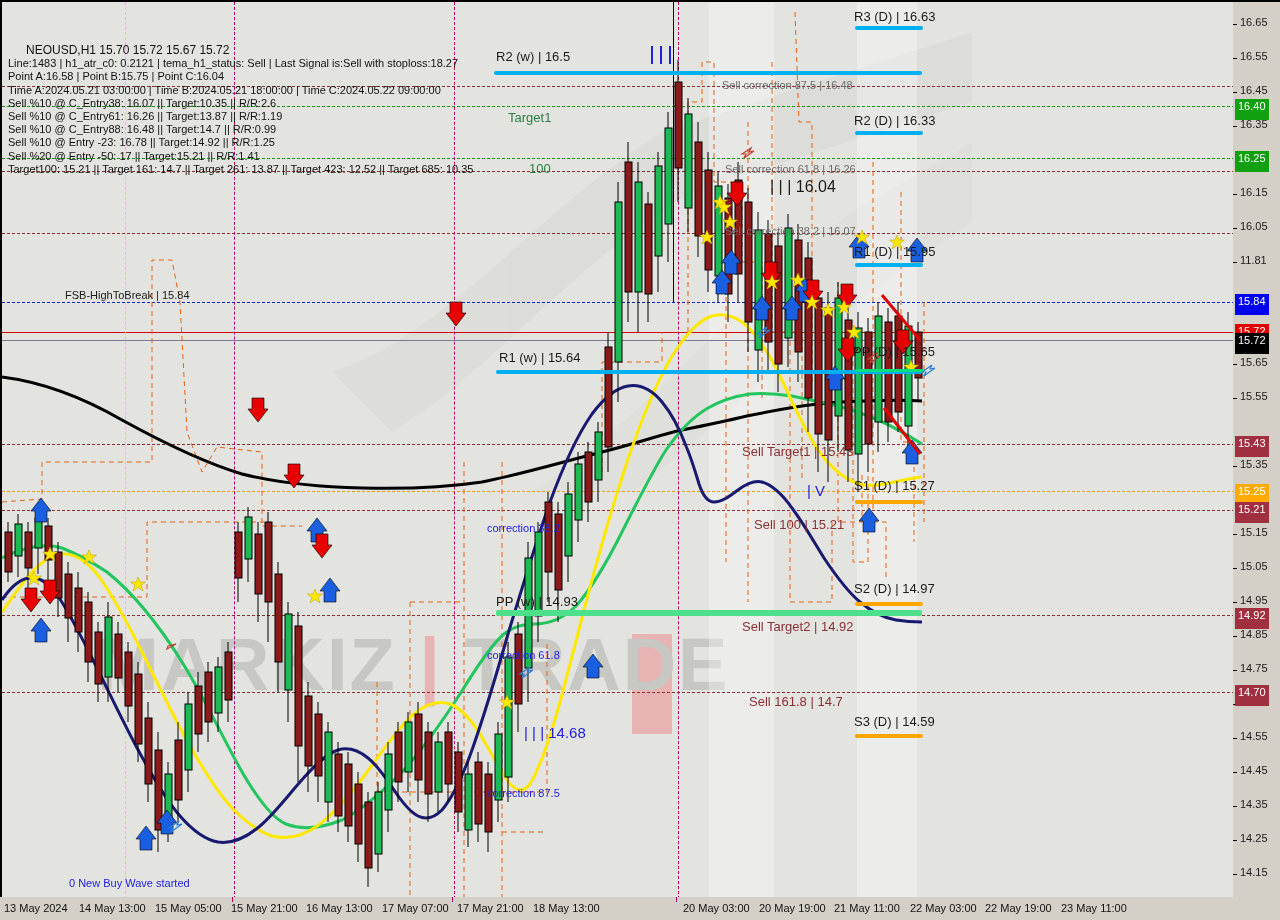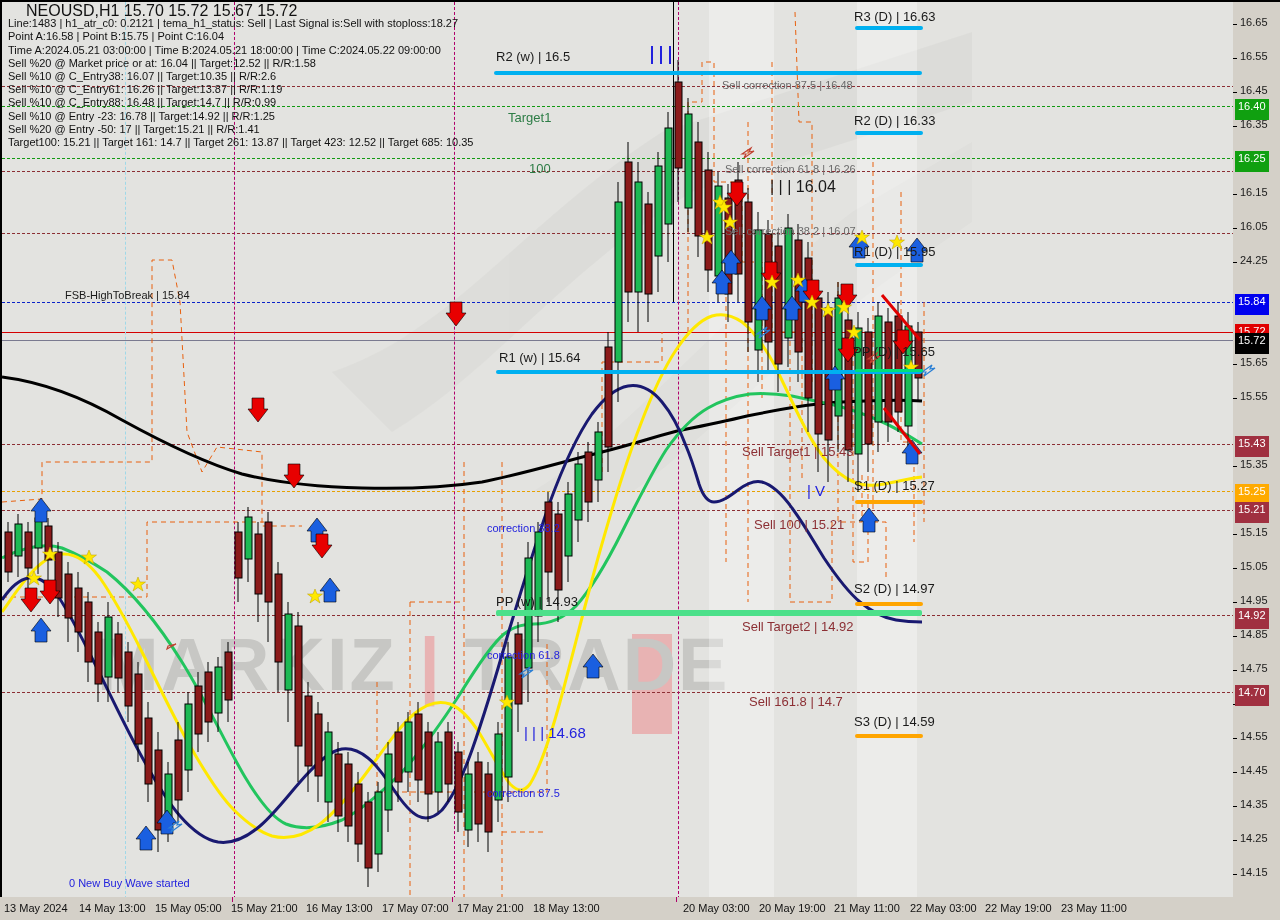--- a/index.html
+++ b/index.html
@@ -39,21 +39,21 @@
   .lab{position:absolute;font-size:11px;white-space:nowrap;font-family:"Liberation Sans",sans-serif;}
   .lab.big{font-size:13px;}
   .pivbar{position:absolute;height:4px;border-radius:2px;}
   .pivbar.thin{height:3px;}
   svg{display:block;overflow:visible;}
 
   
   #hdr{position:absolute;left:6px;top:2px;z-index:40;}
   #hdr .l{font-size:11px;color:#111;line-height:13.2px;white-space:nowrap;
           font-family:"Liberation Sans",sans-serif;}
-  #hdr .l0{font-size:16px;padding-left:18px;}
+  #hdr .l0{font-size:12px;padding-left:18px;margin-top:40px;}
 
   .shade{position:absolute;background:rgba(255,255,255,0.33);}
 </style>
 </head>
 <body>
 
 <div id="app">
 
   <div id="plot">
     <div id="plotInner">
@@ -477,21 +477,20 @@
         </g>
       </svg>
 
       <div class="lab" style="left:63px;top:287px;color:#1a1a1a;">FSB-HighToBreak  |  15.84</div>
 
       <div id="hdr">
         <div class="l l0">NEOUSD,H1  15.70 15.72 15.67 15.72</div>
         <div class="l">Line:1483 | h1_atr_c0: 0.2121 |  tema_h1_status: Sell  | Last Signal is:Sell with stoploss:18.27</div>
         <div class="l">Point A:16.58 |  Point B:15.75 |  Point C:16.04</div>
         <div class="l">Time A:2024.05.21 03:00:00 | Time B:2024.05.21 18:00:00 | Time C:2024.05.22 09:00:00</div>
-        <div class="l">Sell %20 @ Market price or at: 16.04 || Target:12.52 || R/R:1.58</div>
         <div class="l">Sell %10 @ C_Entry38: 16.07 || Target:10.35 || R/R:2.6</div>
         <div class="l">Sell %10 @ C_Entry61: 16.26 || Target:13.87 || R/R:1.19</div>
         <div class="l">Sell %10 @ C_Entry88: 16.48 || Target:14.7 || R/R:0.99</div>
         <div class="l">Sell %10 @ Entry -23: 16.78 || Target:14.92 || R/R:1.25</div>
         <div class="l">Sell %20 @ Entry -50: 17 || Target:15.21 || R/R:1.41</div>
         <div class="l">Target100: 15.21 || Target 161: 14.7 || Target 261: 13.87 || Target 423: 12.52 || Target 685: 10.35</div>
       </div>
 
     </div>
   </div>
@@ -517,21 +516,21 @@
     <div class="tick" style="top:192px;">
         <i></i>
         <span>16.15</span>
       </div>
     <div class="tick" style="top:226px;">
         <i></i>
         <span>16.05</span>
       </div>
     <div class="tick" style="top:260px;">
         <i></i>
-        <span>24.25</span>
+        <span>11.81</span>
       </div>
     <div class="tick" style="top:362px;">
         <i></i>
         <span>15.65</span>
       </div>
     <div class="tick" style="top:396px;">
         <i></i>
         <span>15.55</span>
       </div>
     <div class="tick" style="top:464px;">

